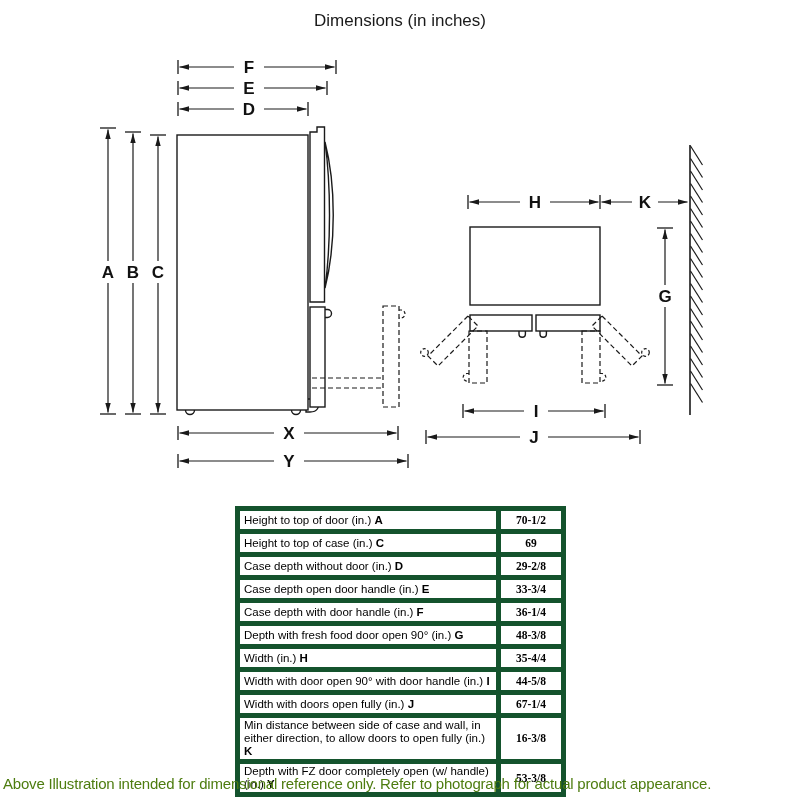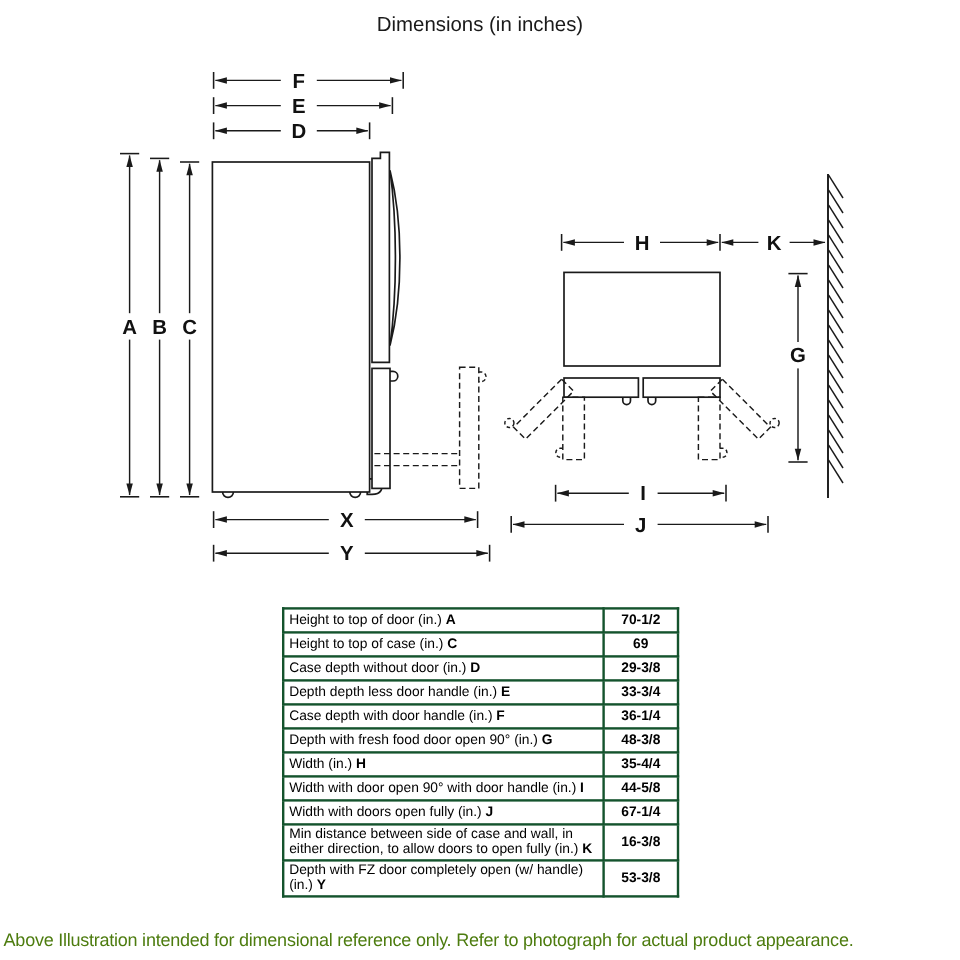--- a/index.html
+++ b/index.html
@@ -18,22 +18,22 @@
   svg .dash2{stroke:#1a1a1a;stroke-width:1.2;fill:none;stroke-dasharray:3,2.2}
   svg .tick{stroke:#1a1a1a;stroke-width:1.3}
   svg .dim{stroke:#1a1a1a;stroke-width:1.2;fill:none;marker-start:url(#ah);marker-end:url(#ah)}
   svg .lblbg{fill:#ffffff}
   svg text.dim-label{font-family:"Liberation Sans",sans-serif;font-weight:bold;font-size:17px;fill:#111;text-anchor:middle}
   table.spec{
     position:absolute;left:235px;top:506px;width:331px;
     border-collapse:collapse;border:2px solid #000;
     font-size:11.5px;line-height:13px;color:#000;table-layout:fixed;
   }
-  table.spec td{border:2px solid #14532d;padding:1px 4px;vertical-align:middle;margin-left:26px;}
-  table.spec td.val{width:56px;text-align:center;font-weight:bold;padding:1px 2px;}
+  table.spec td{border:5px solid #14532d;padding:1px 4px;vertical-align:middle;margin-left:26px;}
+  table.spec td.val{width:56px;text-align:center;font-weight:bold;padding:1px 2px;font-family:Liberation Serif, serif;}
   tr.h18 td{height:16px}
   tr.h24 td{height:22px}
   .footer{
     position:absolute;top:775px;left:3px;width:797px;
     font-size:15px;color:#4d7c0f;letter-spacing:-0.2px;
   }
 </style>
 </head>
 <body>
 
@@ -210,24 +210,24 @@
   <tr class="h18">
     <td><span>Height to top of door (in.) </span><b>A</b></td>
     <td class="val">70-1/2</td>
   </tr>
   <tr class="h18">
     <td><span>Height to top of case (in.) </span><b>C</b></td>
     <td class="val">69</td>
   </tr>
   <tr class="h18">
     <td><span>Case depth without door (in.) </span><b>D</b></td>
-    <td class="val">29-3/8</td>
-  </tr>
-  <tr class="h18">
-    <td><span>Depth depth less door handle (in.) </span><b>E</b></td>
+    <td class="val">29-2/8</td>
+  </tr>
+  <tr class="h18">
+    <td><span>Case depth open door handle (in.) </span><b>E</b></td>
     <td class="val">33-3/4</td>
   </tr>
   <tr class="h18">
     <td><span>Case depth with door handle (in.) </span><b>F</b></td>
     <td class="val">36-1/4</td>
   </tr>
   <tr class="h18">
     <td><span>Depth with fresh food door open 90° (in.) </span><b>G</b></td>
     <td class="val">48-3/8</td>
   </tr>

